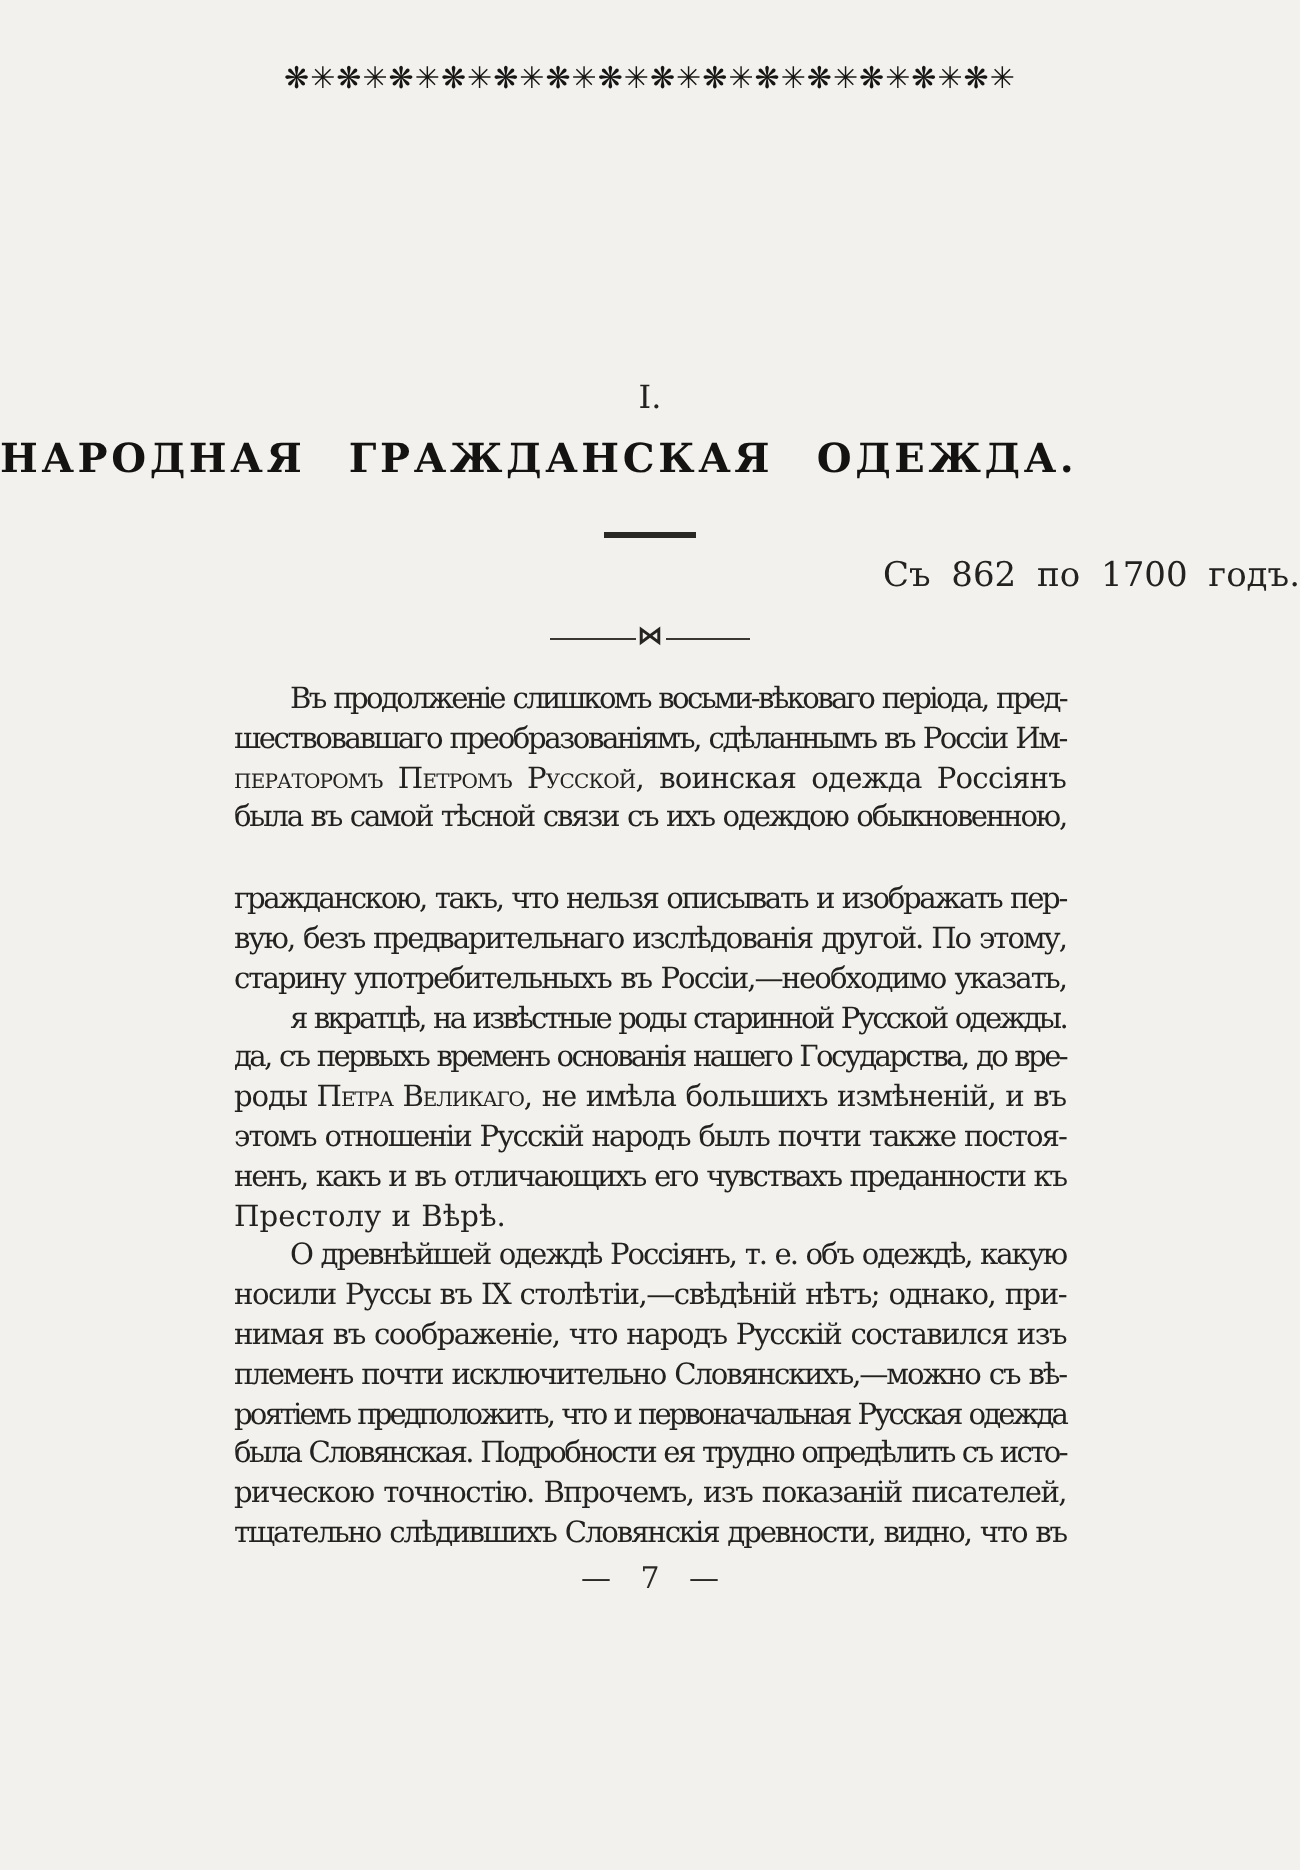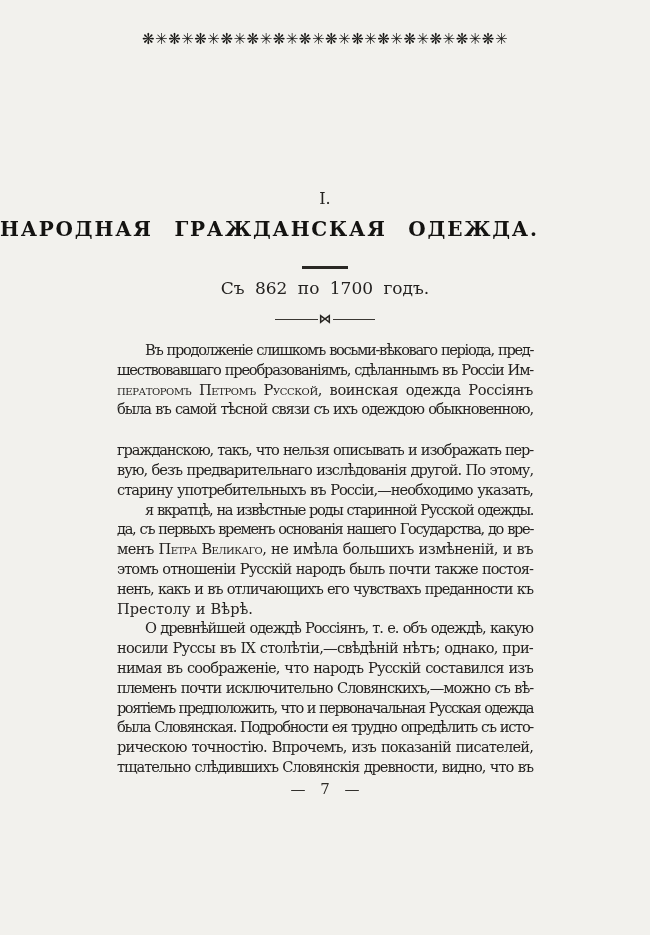--- a/index.html
+++ b/index.html
@@ -30,21 +30,21 @@
     text-align: left; font-weight: bold;
     font-size: 20px; letter-spacing: 1.8px; word-spacing: 13px;
     color: #141311;
   }
   .title-rule {
     position: absolute; top: 266px; left: 50%; transform: translateX(-50%);
     width: 46px; height: 3px; background: #2a2824;
   }
   .doc-subtitle {
     position: absolute; top: 278px; left: 0; width: 100%;
-    text-align: center; font-size: 17px; word-spacing: 5px;
+    text-align: right; font-size: 17px; word-spacing: 5px;
     color: #242220;
   }
   .divider {
     position: absolute; top: 311px; left: 50%; transform: translateX(-50%);
     width: 100px; display: flex; align-items: center; height: 16px;
   }
   .divider::before, .divider::after {
     content: ""; flex: 1; border-top: 1.5px solid #3a3733;
   }
   .divider-knot {
@@ -93,21 +93,21 @@
   <div class="body-text">
       <div class="line indent" style="letter-spacing: -1.33px; white-space: normal;"><span>Въ продолженіе слишкомъ восьми-вѣковаго періода, пред-</span></div>
       <div class="line" style="letter-spacing: -1.21px; white-space: normal;"><span>шествовавшаго преобразованіямъ, сдѣланнымъ въ Россіи Им-</span></div>
       <div class="line" style="letter-spacing: -0.4px; white-space: normal;"><span class="sc">ператоромъ Петромъ Русской</span><span>, воинская одежда Россіянъ</span></div>
       <div class="line" style="letter-spacing: -1.11px; white-space: normal;"><span>была въ самой тѣсной связи съ ихъ одеждою обыкновенною,</span></div>
       <div class="line" style="letter-spacing: -1.16px; white-space: normal; margin-top: 21px;"><span>гражданскою, такъ, что нельзя описывать и изображать пер-</span></div>
       <div class="line" style="letter-spacing: -1.02px; white-space: normal;"><span>вую, безъ предварительнаго изслѣдованія другой. По этому,</span></div>
       <div class="line" style="letter-spacing: -1px; white-space: normal;"><span>старину употребительныхъ въ Россіи,—необходимо указать,</span></div>
       <div class="line offset" style="letter-spacing: -1.35px; white-space: normal;"><span>я вкратцѣ, на извѣстные роды старинной Русской одежды.</span></div>
       <div class="line" style="letter-spacing: -1.32px; white-space: normal;"><span>да, съ первыхъ временъ основанія нашего Государства, до вре-</span></div>
-      <div class="line" style="letter-spacing: -0.57px; white-space: normal;"><span>менъ </span><span class="sc">Петра Великаго</span><span>, не имѣла большихъ измѣненій, и въ</span></div>
+      <div class="line" style="letter-spacing: -0.57px; white-space: normal;"><span>роды </span><span class="sc">Петра Великаго</span><span>, не имѣла большихъ измѣненій, и въ</span></div>
       <div class="line" style="letter-spacing: -0.96px; white-space: normal;"><span>этомъ отношеніи Русскій народъ былъ почти также постоя-</span></div>
       <div class="line" style="letter-spacing: -1.09px; white-space: normal;"><span>ненъ, какъ и въ отличающихъ его чувствахъ преданности къ</span></div>
       <div class="line end" style="white-space: normal;"><span>Престолу и Вѣрѣ.</span></div>
       <div class="line indent" style="letter-spacing: -1.06px; white-space: normal;"><span>О древнѣйшей одеждѣ Россіянъ, т. е. объ одеждѣ, какую</span></div>
       <div class="line" style="letter-spacing: -0.77px; white-space: normal;"><span>носили Руссы въ IX столѣтіи,—свѣдѣній нѣтъ; однако, при-</span></div>
       <div class="line" style="letter-spacing: -0.8px; white-space: normal;"><span>нимая въ соображеніе, что народъ Русскій составился изъ</span></div>
       <div class="line" style="letter-spacing: -1.08px; white-space: normal;"><span>племенъ почти исключительно Словянскихъ,—можно съ вѣ-</span></div>
       <div class="line" style="letter-spacing: -1.47px; white-space: normal;"><span>роятіемъ предположить, что и первоначальная Русская одежда</span></div>
       <div class="line" style="letter-spacing: -1.31px; white-space: normal;"><span>была Словянская. Подробности ея трудно опредѣлить съ исто-</span></div>
       <div class="line" style="letter-spacing: -0.8px; white-space: normal;"><span>рическою точностію. Впрочемъ, изъ показаній писателей,</span></div>

